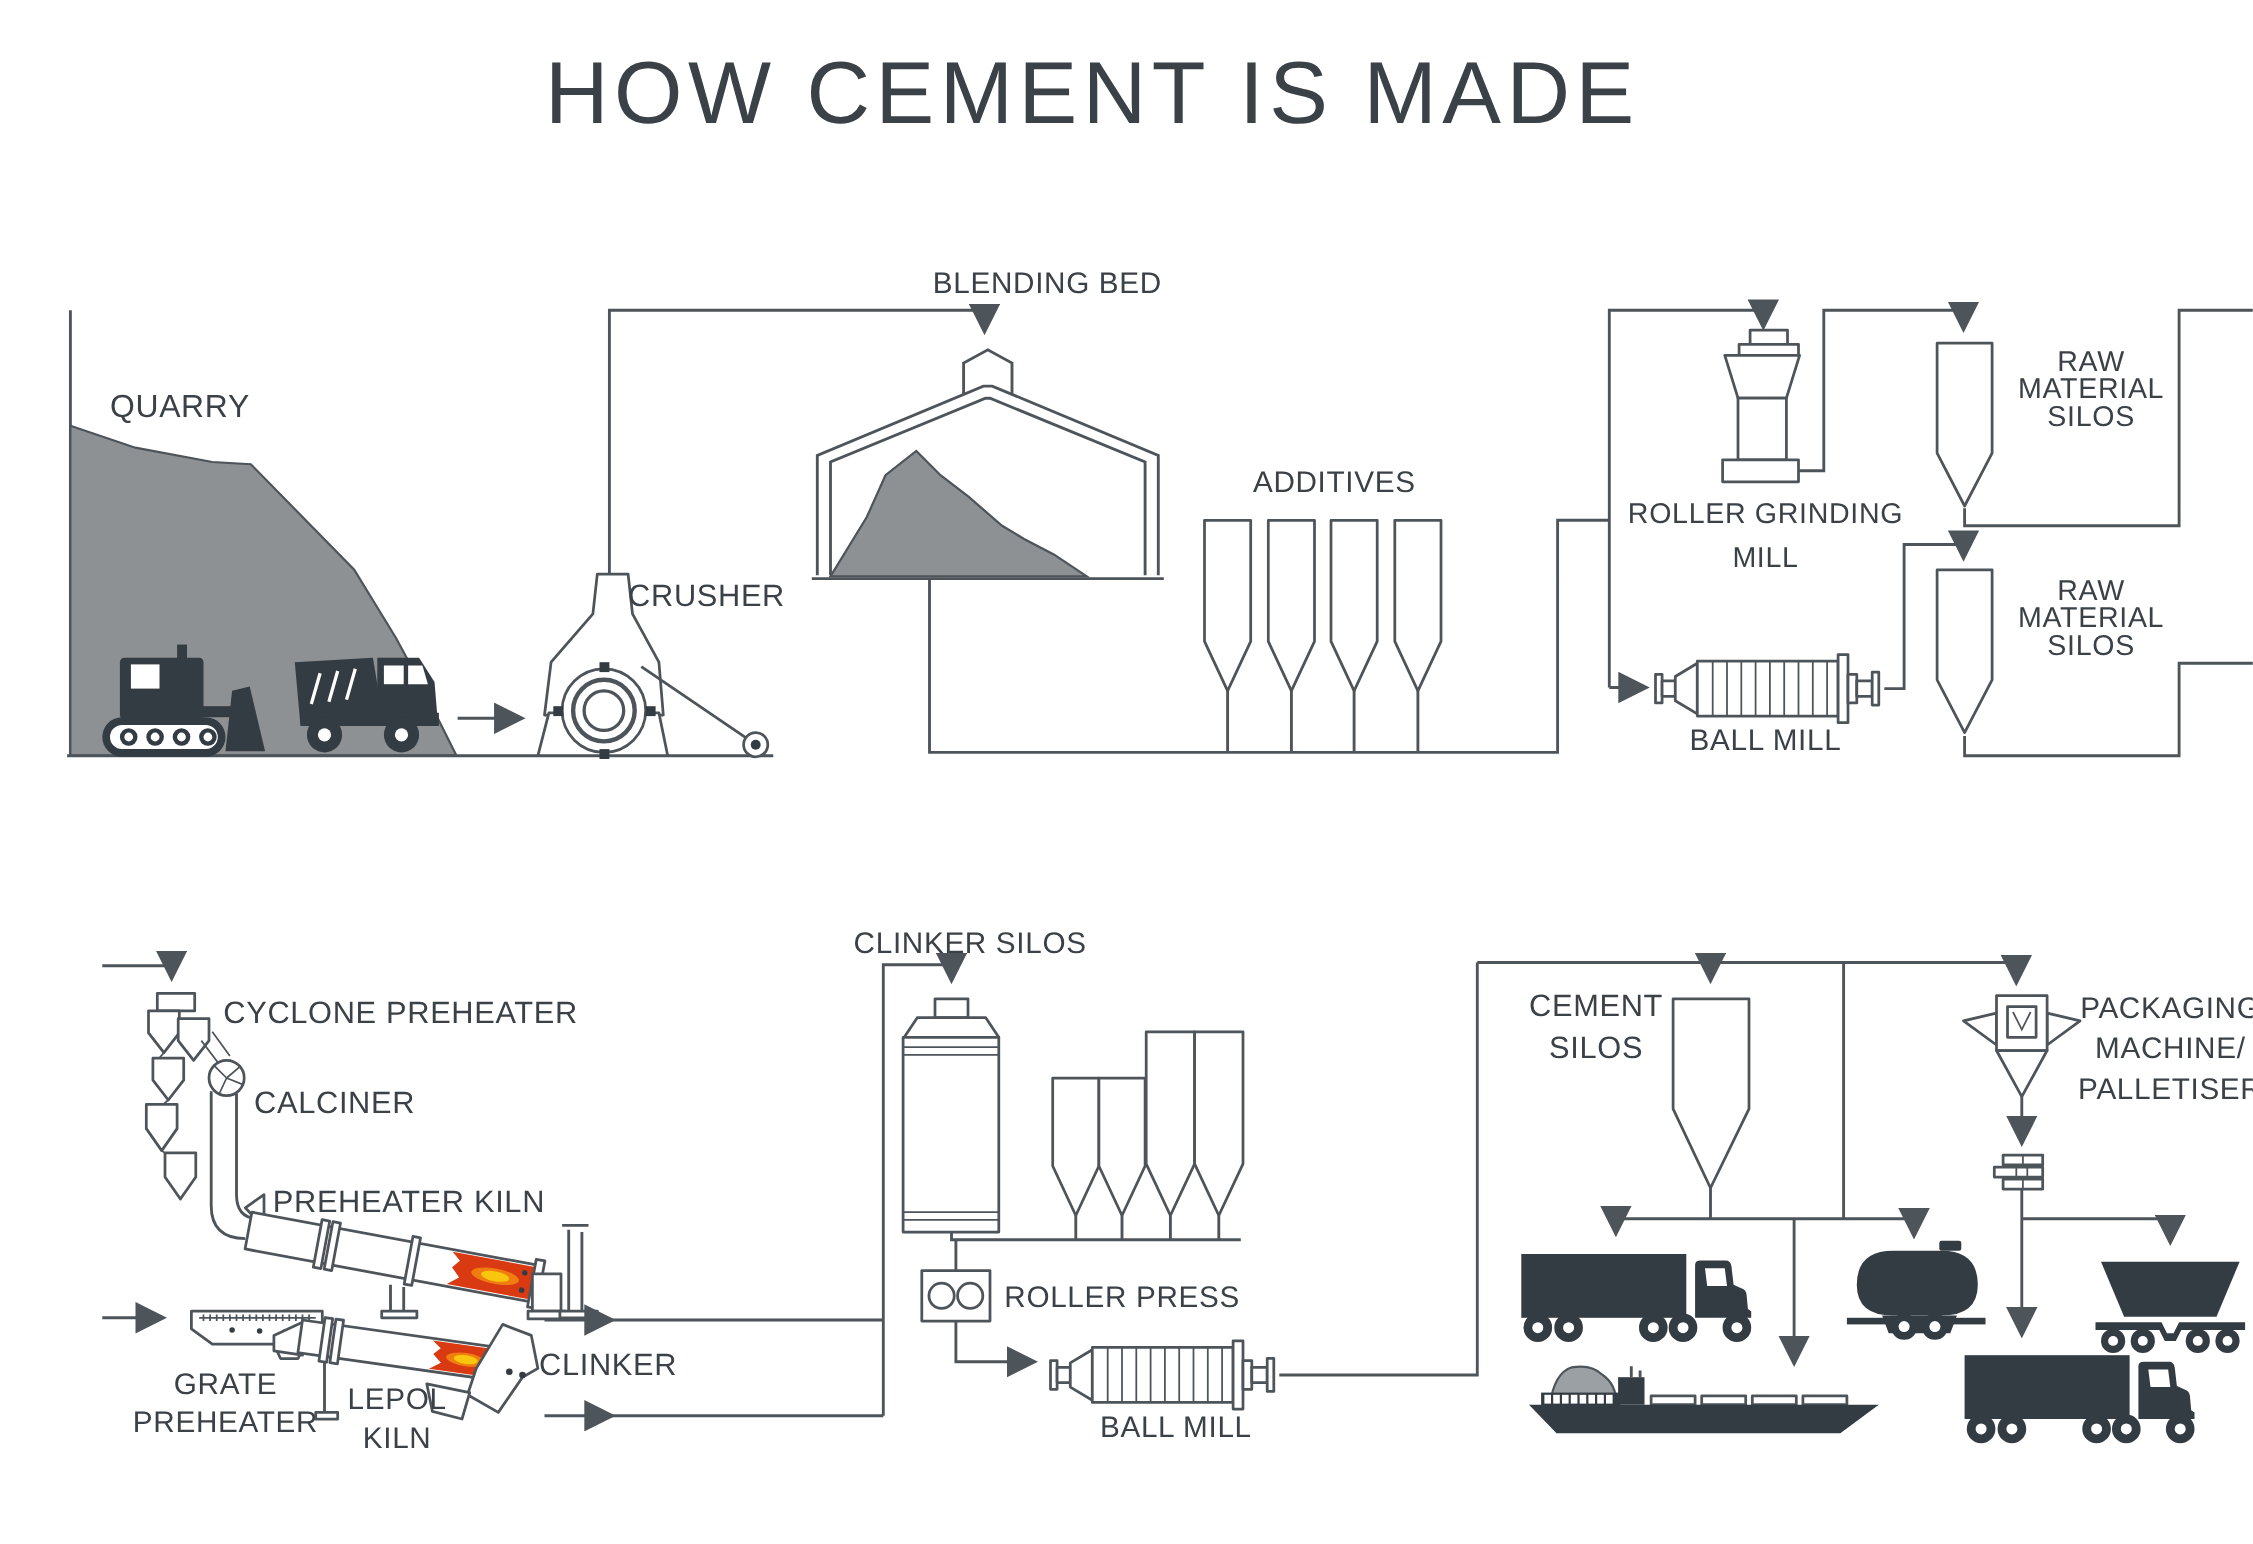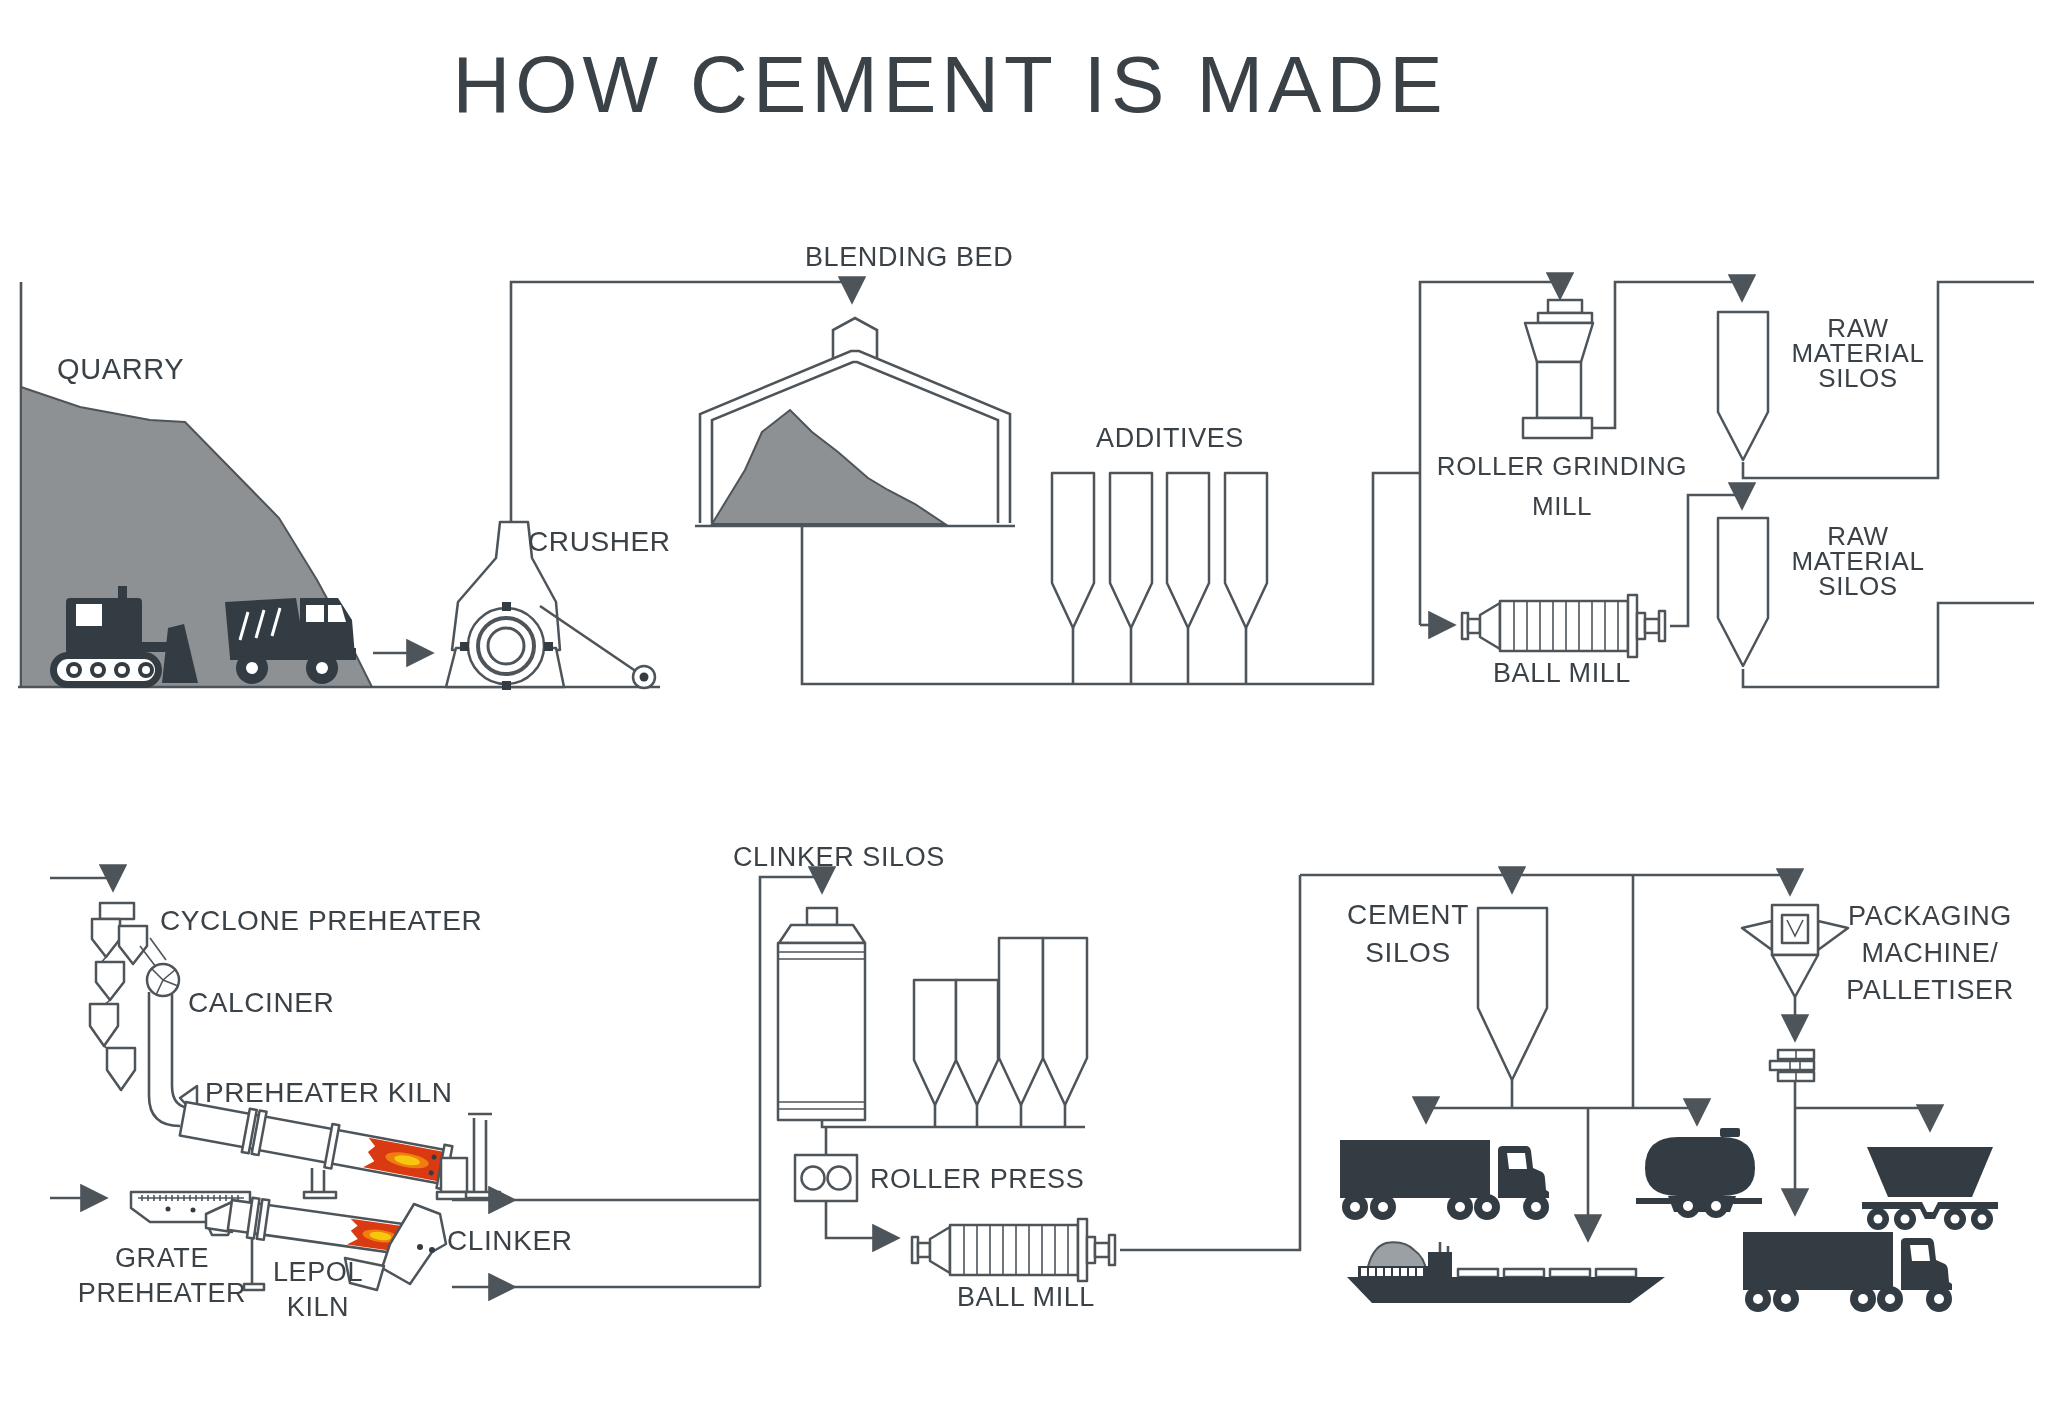--- a/index.html
+++ b/index.html
@@ -1,16 +1,16 @@
 <!DOCTYPE html>
 <html style="--c-background: #ffffff; --c-line: #4d545a; --c-text: #3a4147; --c-silhouette: #333b43; --c-mound: #8e9193; --c-cargo: #9aa0a4; --c-kiln_red: #d93a12; --c-flame_orange: #ef7d10; --c-flame_yellow: #f8c60d;"><head>
 <meta charset="utf-8">
 <style>
   html,body{margin:0;padding:0;background:#fff;}
-  .stage{width:1644px;height:1404px;position:relative;background:var(--c-background,#fff);}
+  .stage{width:1644px;height:1404px;position:relative;background:var(--c-background,#fff);margin-left:43px;}
   svg{display:block;}
   .lbl{font-family:"Liberation Sans",sans-serif;fill:var(--c-text);font-size:27px;letter-spacing:.6px;}
   .lbl-sm{font-size:26px;}
   .title{font-family:"Liberation Sans",sans-serif;fill:var(--c-text);font-size:80px;font-weight:300;letter-spacing:5px;}
   .ln{stroke:var(--c-line);stroke-width:2.6;fill:none;}
   .ln-thin{stroke:var(--c-line);stroke-width:1.6;fill:none;}
   .outl{fill:#fff;stroke:var(--c-line);stroke-width:2.5;stroke-linejoin:round;}
   .sil{fill:var(--c-silhouette);stroke:none;}
   .mound{fill:var(--c-mound);stroke:var(--c-line);stroke-width:2;}
   .cargo{fill:var(--c-cargo);stroke:var(--c-line);stroke-width:2;}

